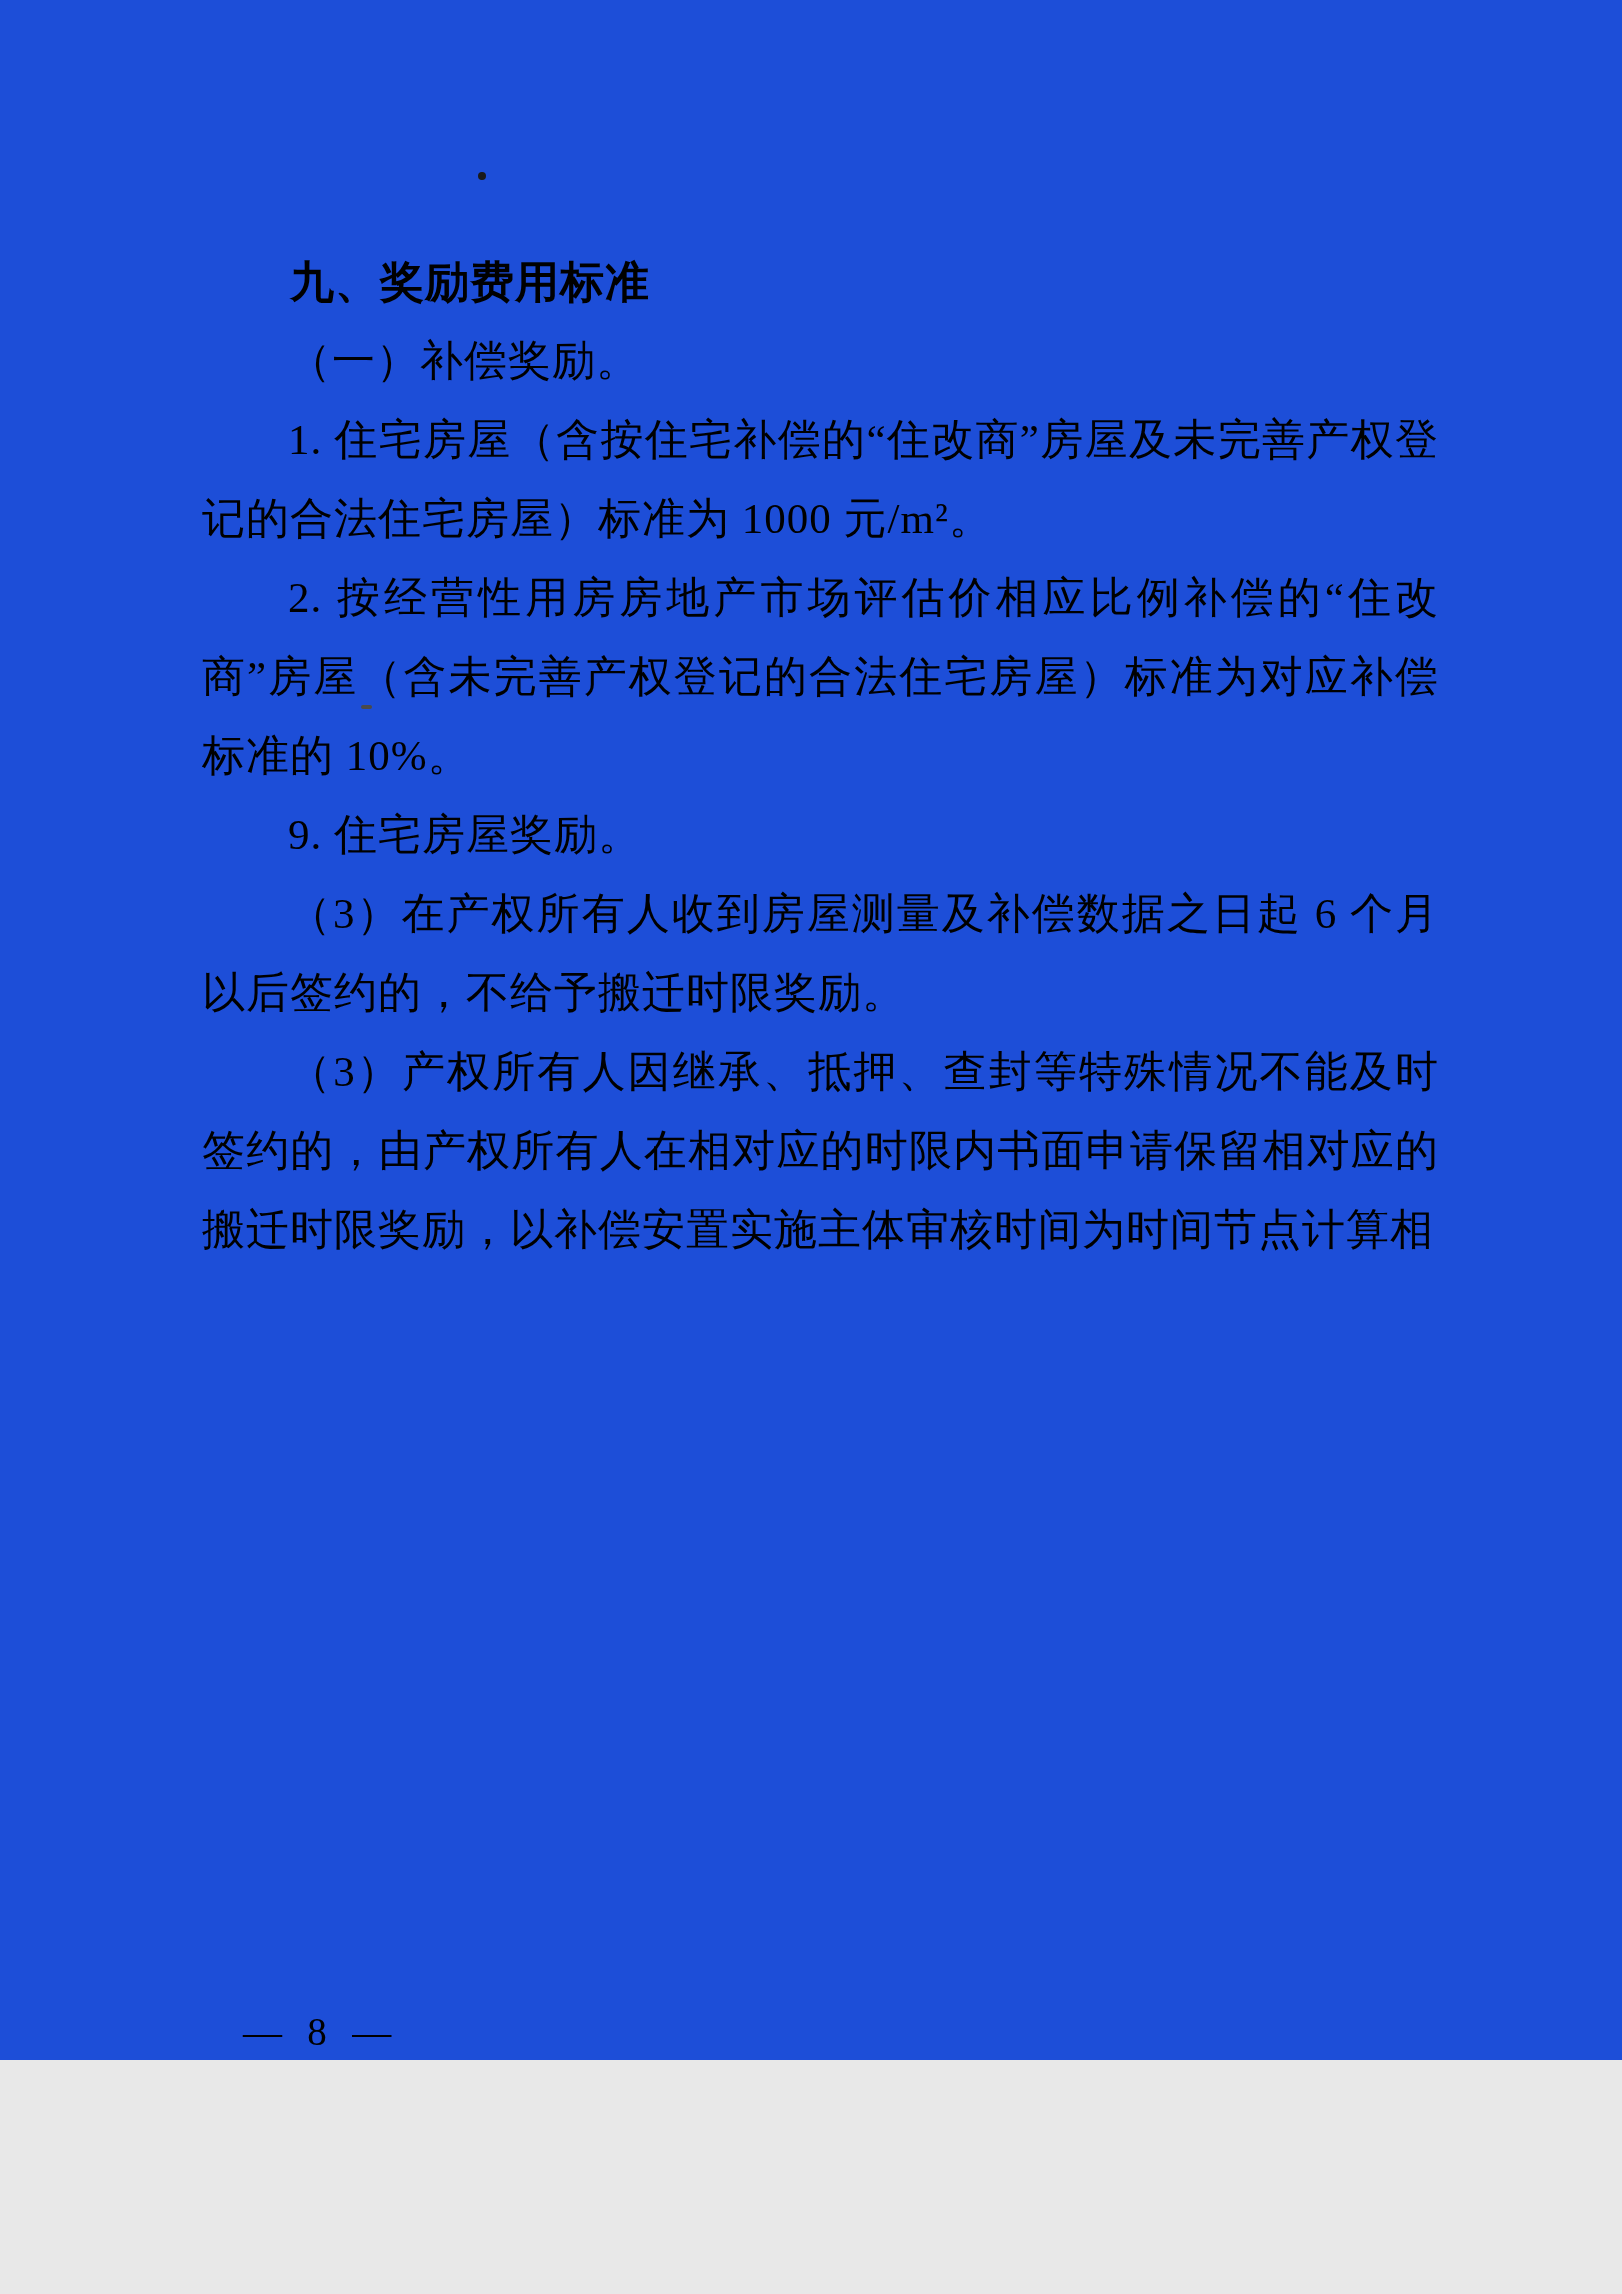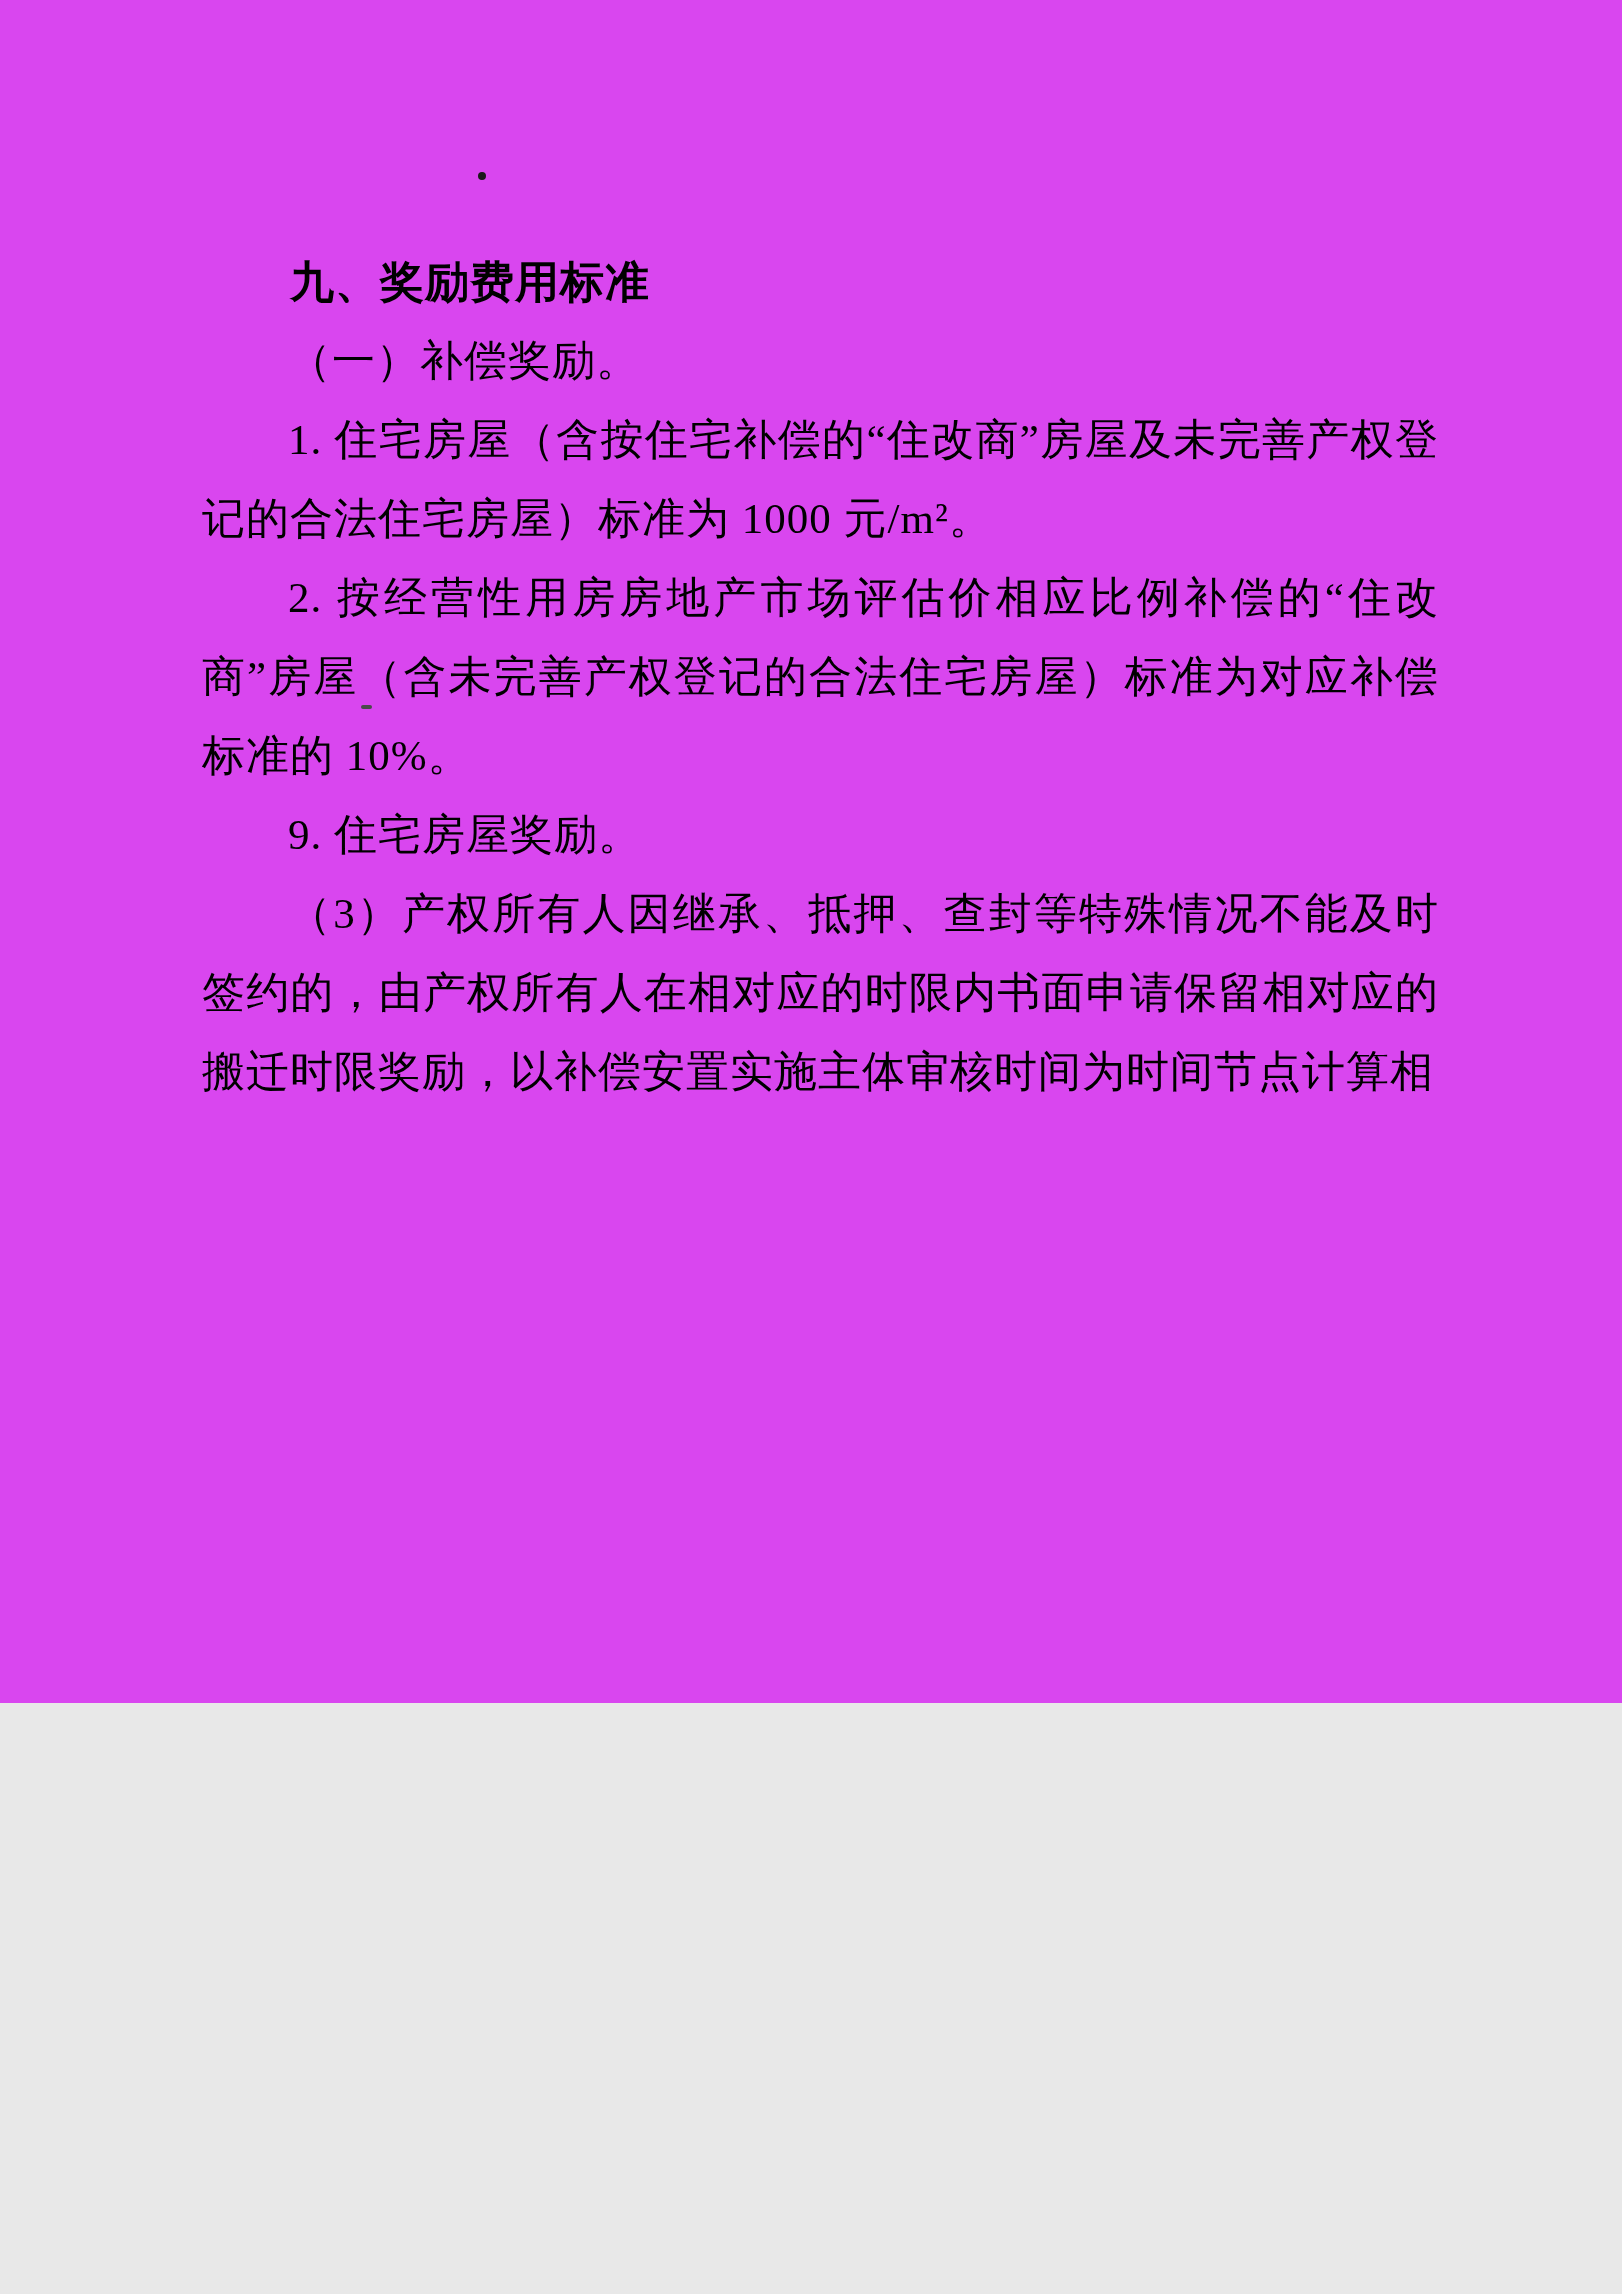--- a/index.html
+++ b/index.html
@@ -3,22 +3,22 @@
 <meta charset="utf-8">
 <style>
   html, body {
     margin: 0;
     padding: 0;
     background: #e8e8e8;
   }
   .page {
     position: relative;
     width: 1622px;
-    height: 1703px;
-    background: #d946ef;
+    height: 2060px;
+    background: #1d4ed8;
     overflow: hidden;
     font-family: "Liberation Serif", "DejaVu Serif", serif;
     color: #000000;
   }
   .content {
     position: absolute;
     left: 202px;
     top: 242px;
     width: 1237px;
     font-size: 43px;
@@ -70,18 +70,19 @@
 <div class="page">
   <div class="speck speck-1"></div>
   <div class="speck speck-2"></div>
 
   <main class="content" id="paragraphs">
       <p class="para heading">九、奖励费用标准</p>
       <p class="para body">（一）补偿奖励。</p>
       <p class="para body">1. 住宅房屋（含按住宅补偿的“住改商”房屋及未完善产权登记的合法住宅房屋）标准为 1000 元/m²。</p>
       <p class="para body">2. 按经营性用房房地产市场评估价相应比例补偿的“住改商”房屋（含未完善产权登记的合法住宅房屋）标准为对应补偿标准的 10%。</p>
       <p class="para body">9. 住宅房屋奖励。</p>
+      <p class="para body">（3）在产权所有人收到房屋测量及补偿数据之日起 6 个月以后签约的，不给予搬迁时限奖励。</p>
       <p class="para body">（3）产权所有人因继承、抵押、查封等特殊情况不能及时签约的，由产权所有人在相对应的时限内书面申请保留相对应的搬迁时限奖励，以补偿安置实施主体审核时间为时间节点计算相</p>
     </main>
 
   <div class="page-number">— 8 —</div>
 </div>
 
 
 </body></html>

